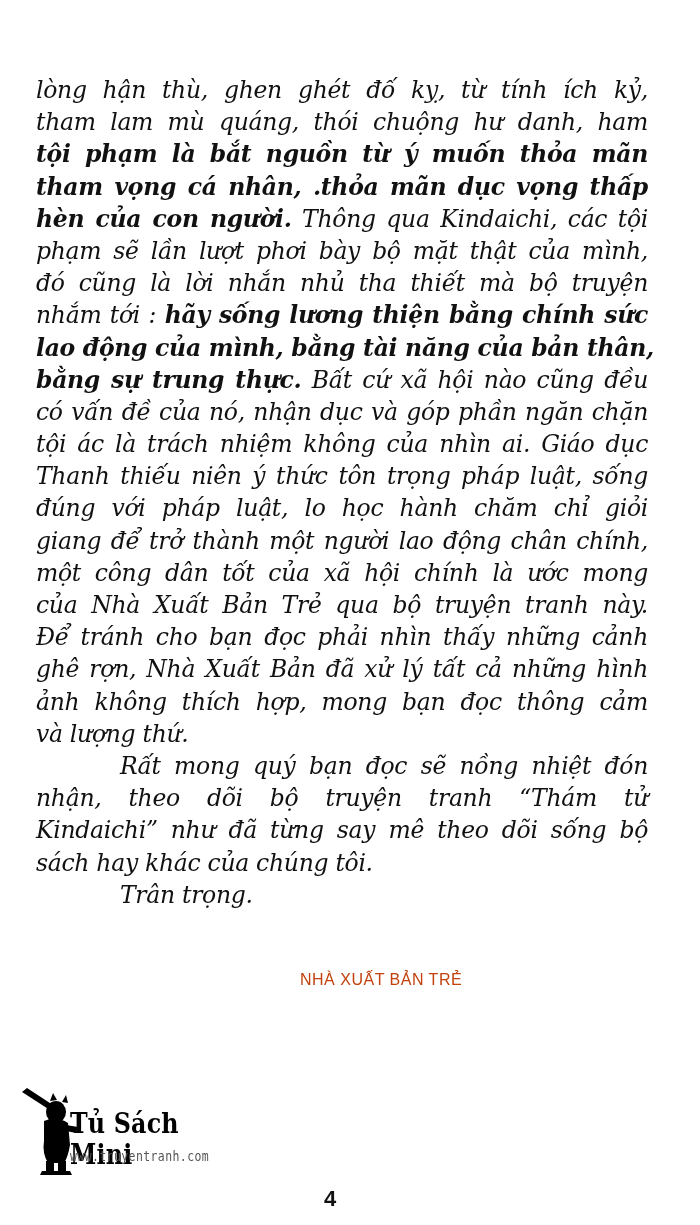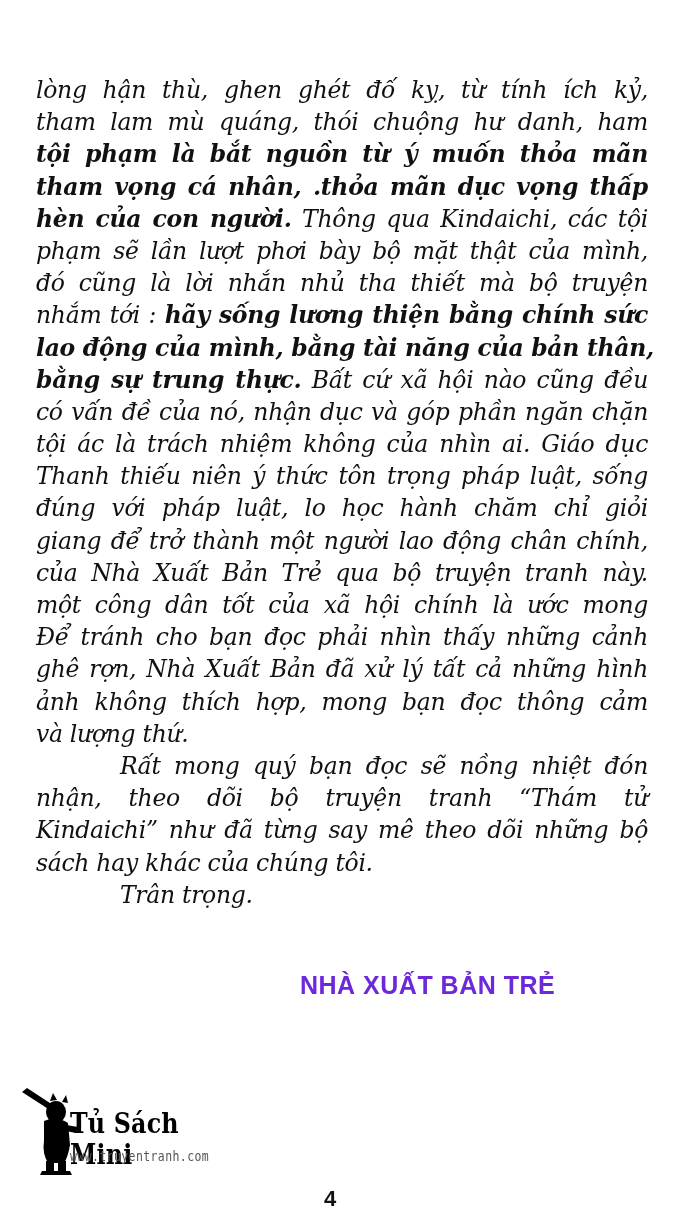--- a/index.html
+++ b/index.html
@@ -15,22 +15,22 @@
       font-style: italic;
       text-align: justify;
       letter-spacing: -0.3px;
     }
     .line { display: block; white-space: nowrap; text-align-last: justify; height: 32.2px; }
     .line.last { text-align-last: left; }
     .line.indent { padding-left: 84px; }
     .b { font-weight: bold; }
     .signature {
       position: absolute; left: 300px; top: 971px;
-      font-family: "Liberation Sans", sans-serif; font-weight: bold;
-      font-size: 25px; letter-spacing: 0.5px; color: #6d28d9;
+      font-family: "Liberation Sans", sans-serif; font-weight: normal;
+      font-size: 16px; letter-spacing: 0.5px; color: #c2410c;
     }
     .logo { position: absolute; left: 18px; top: 1085px; width: 240px; height: 90px; }
     .logo-title {
       position: absolute; left: 52px; top: 23px;
       font-family: "DejaVu Serif", serif; font-weight: bold;
       font-size: 27px; letter-spacing: 0.2px; color: #000;
       transform: scaleX(0.88); transform-origin: left top;
     }
     .logo-url {
       position: absolute; left: 52px; top: 63px;
@@ -56,29 +56,29 @@
       <span class="line"><span>phạm sẽ lần lượt phơi bày bộ mặt thật của mình,</span></span>
       <span class="line"><span>đó cũng là lời nhắn nhủ tha thiết mà bộ truyện</span></span>
       <span class="line"><span>nhắm tới : </span><span class="b">hãy sống lương thiện bằng chính sức</span></span>
       <span class="line"><span class="b">lao động của mình, bằng tài năng của bản thân,</span></span>
       <span class="line"><span class="b">bằng sự trung thực.</span><span> Bất cứ xã hội nào cũng đều</span></span>
       <span class="line"><span>có vấn đề của nó, nhận dục và góp phần ngăn chặn</span></span>
       <span class="line"><span>tội ác là trách nhiệm không của nhìn ai. Giáo dục</span></span>
       <span class="line"><span>Thanh thiếu niên ý thức tôn trọng pháp luật, sống</span></span>
       <span class="line"><span>đúng với pháp luật, lo học hành chăm chỉ giỏi</span></span>
       <span class="line"><span>giang để trở thành một người lao động chân chính,</span></span>
+      <span class="line"><span>một công dân tốt của xã hội chính là ước mong</span></span>
       <span class="line"><span>của Nhà Xuất Bản Trẻ qua bộ truyện tranh này.</span></span>
-      <span class="line"><span>một công dân tốt của xã hội chính là ước mong</span></span>
       <span class="line"><span>Để tránh cho bạn đọc phải nhìn thấy những cảnh</span></span>
       <span class="line"><span>ghê rợn, Nhà Xuất Bản đã xử lý tất cả những hình</span></span>
       <span class="line"><span>ảnh không thích hợp, mong bạn đọc thông cảm</span></span>
       <span class="line last"><span>và lượng thứ.</span></span>
       <span class="line indent"><span>Rất mong quý bạn đọc sẽ nồng nhiệt đón</span></span>
       <span class="line"><span>nhận, theo dõi bộ truyện tranh “Thám tử</span></span>
-      <span class="line"><span>Kindaichi” như đã từng say mê theo dõi những bộ</span></span>
+      <span class="line"><span>Kindaichi” như đã từng say mê theo dõi sống bộ</span></span>
       <span class="line last"><span>sách hay khác của chúng tôi.</span></span>
       <span class="line last indent"><span>Trân trọng.</span></span>
     </div>
 
   <div class="signature">NHÀ XUẤT BẢN TRẺ</div>
 
   <div class="logo">
     <svg width="70" height="90" viewBox="0 0 70 90" style="position:absolute;left:0;top:0;">
       <polygon points="4,7 9,3 38,22 35,27" fill="#000"></polygon>
       <ellipse cx="38" cy="27" rx="10" ry="11" fill="#000"></ellipse>

